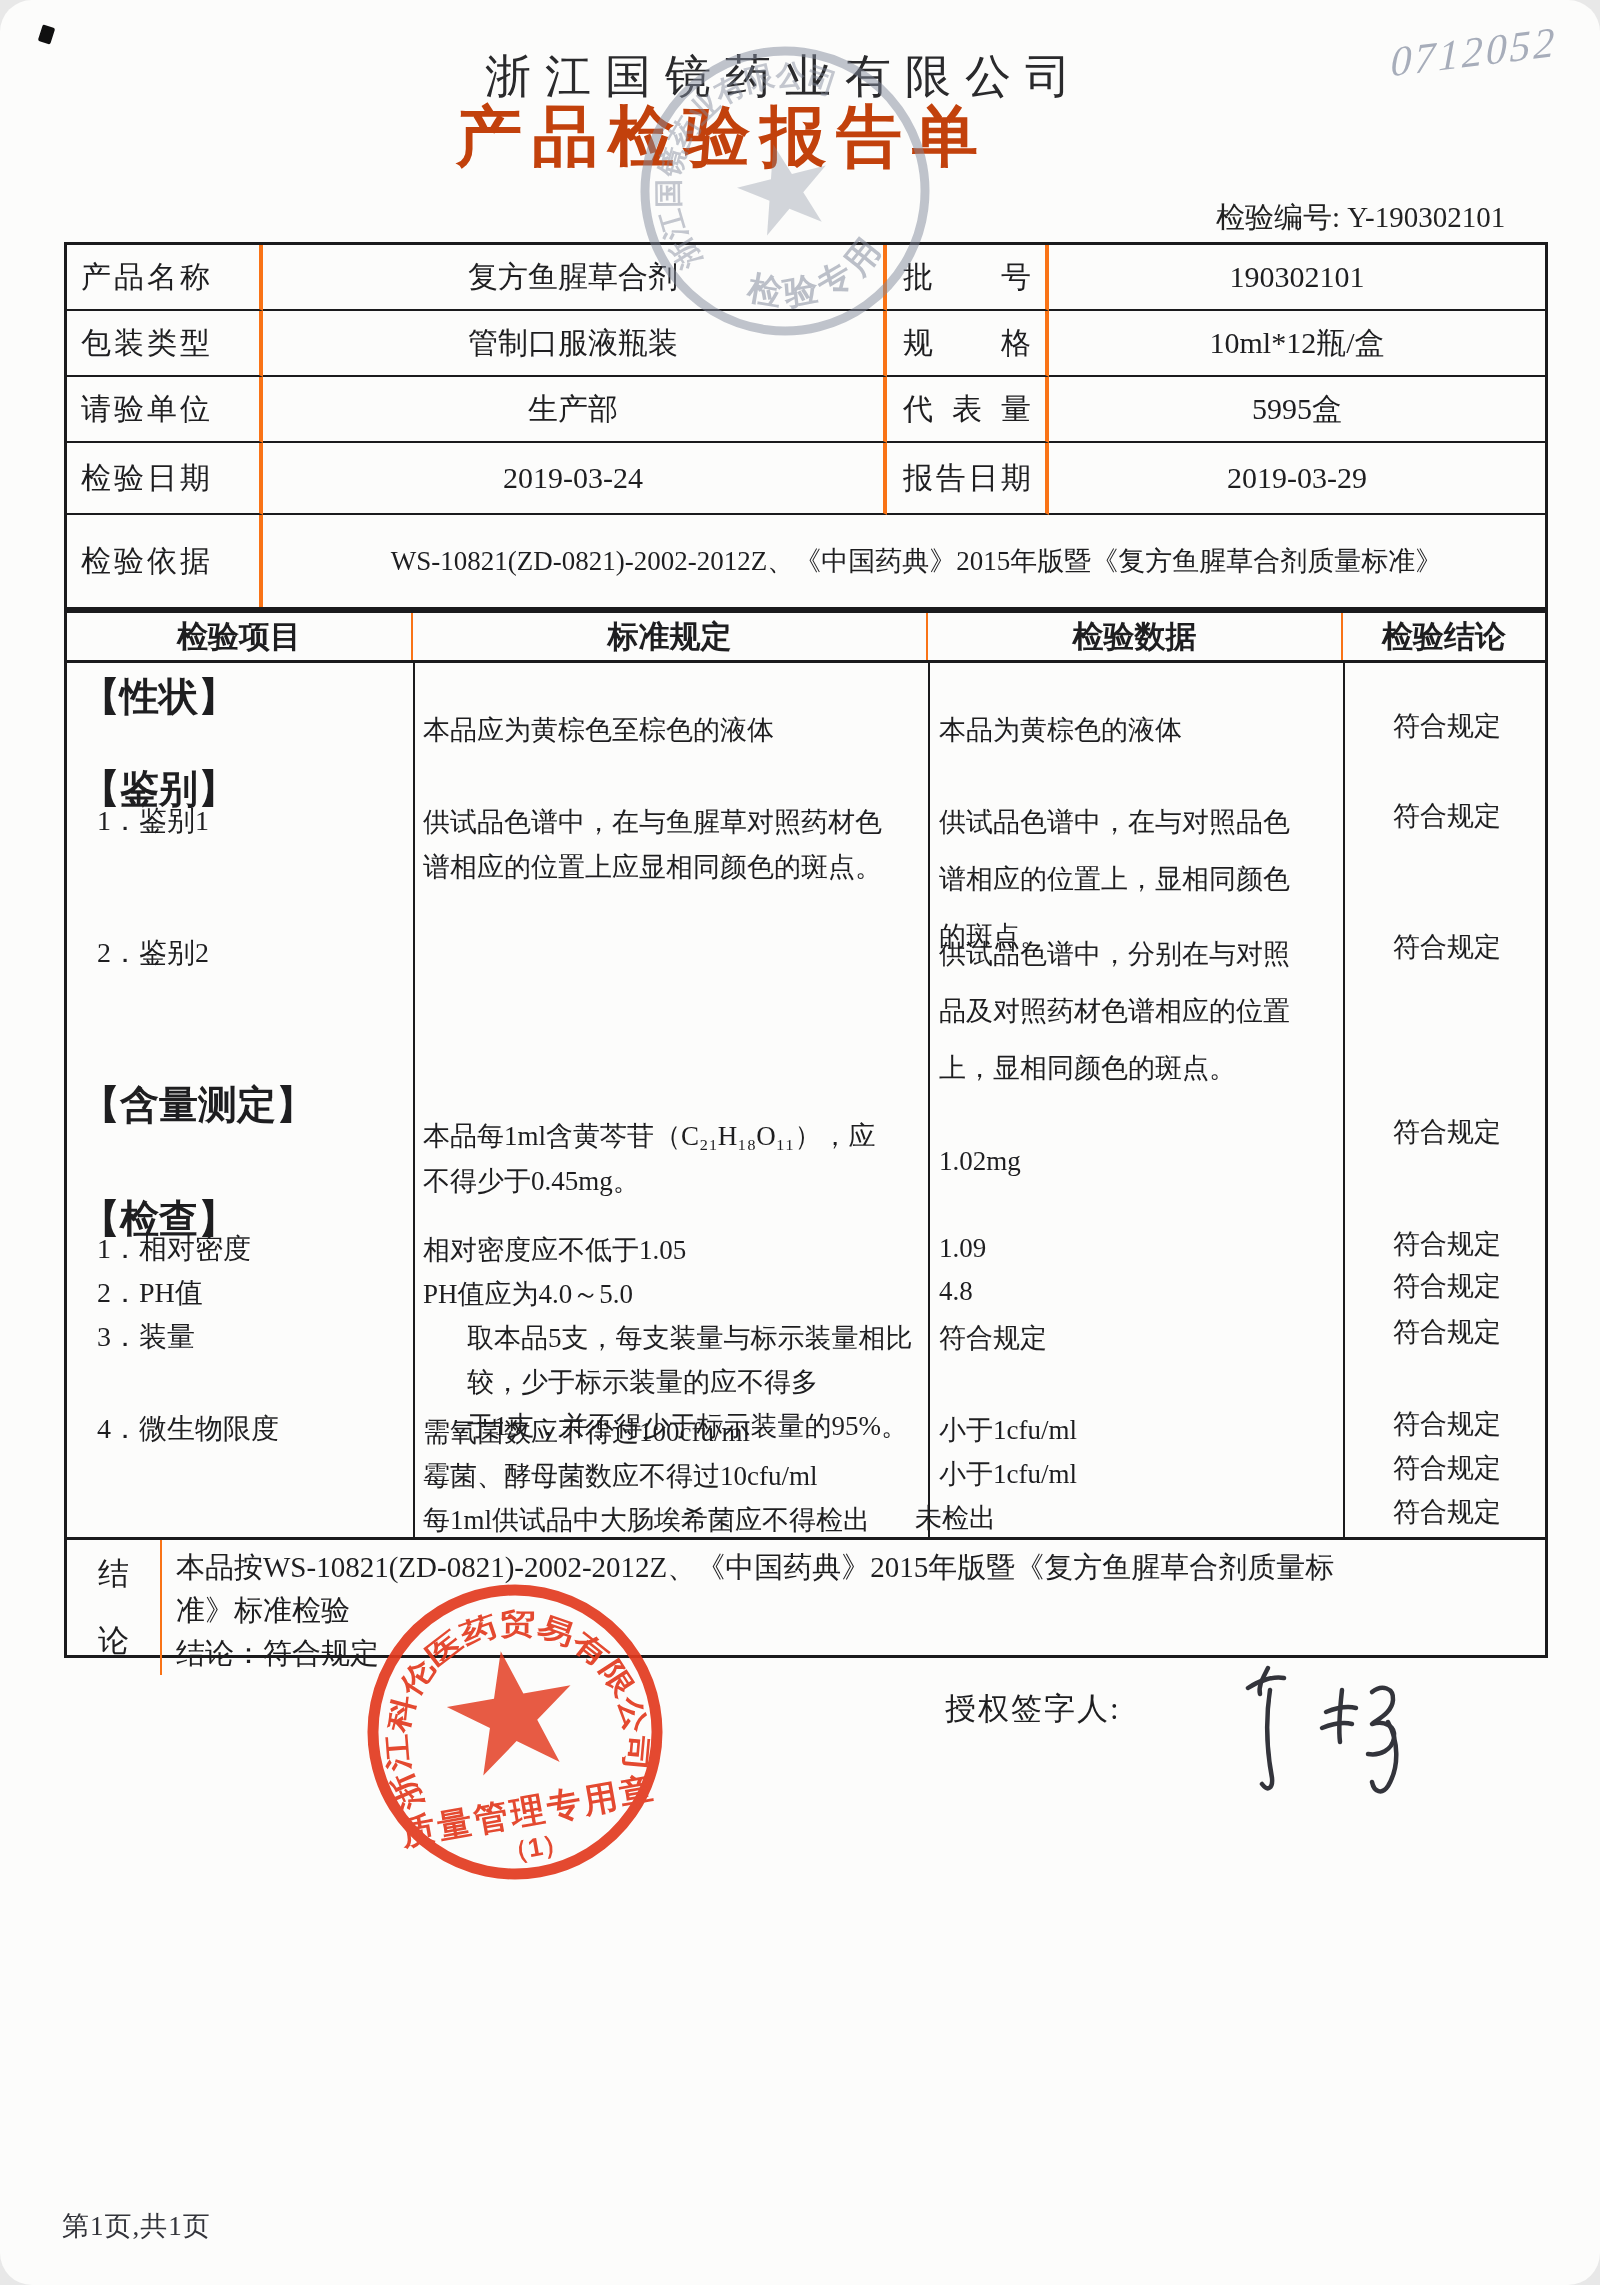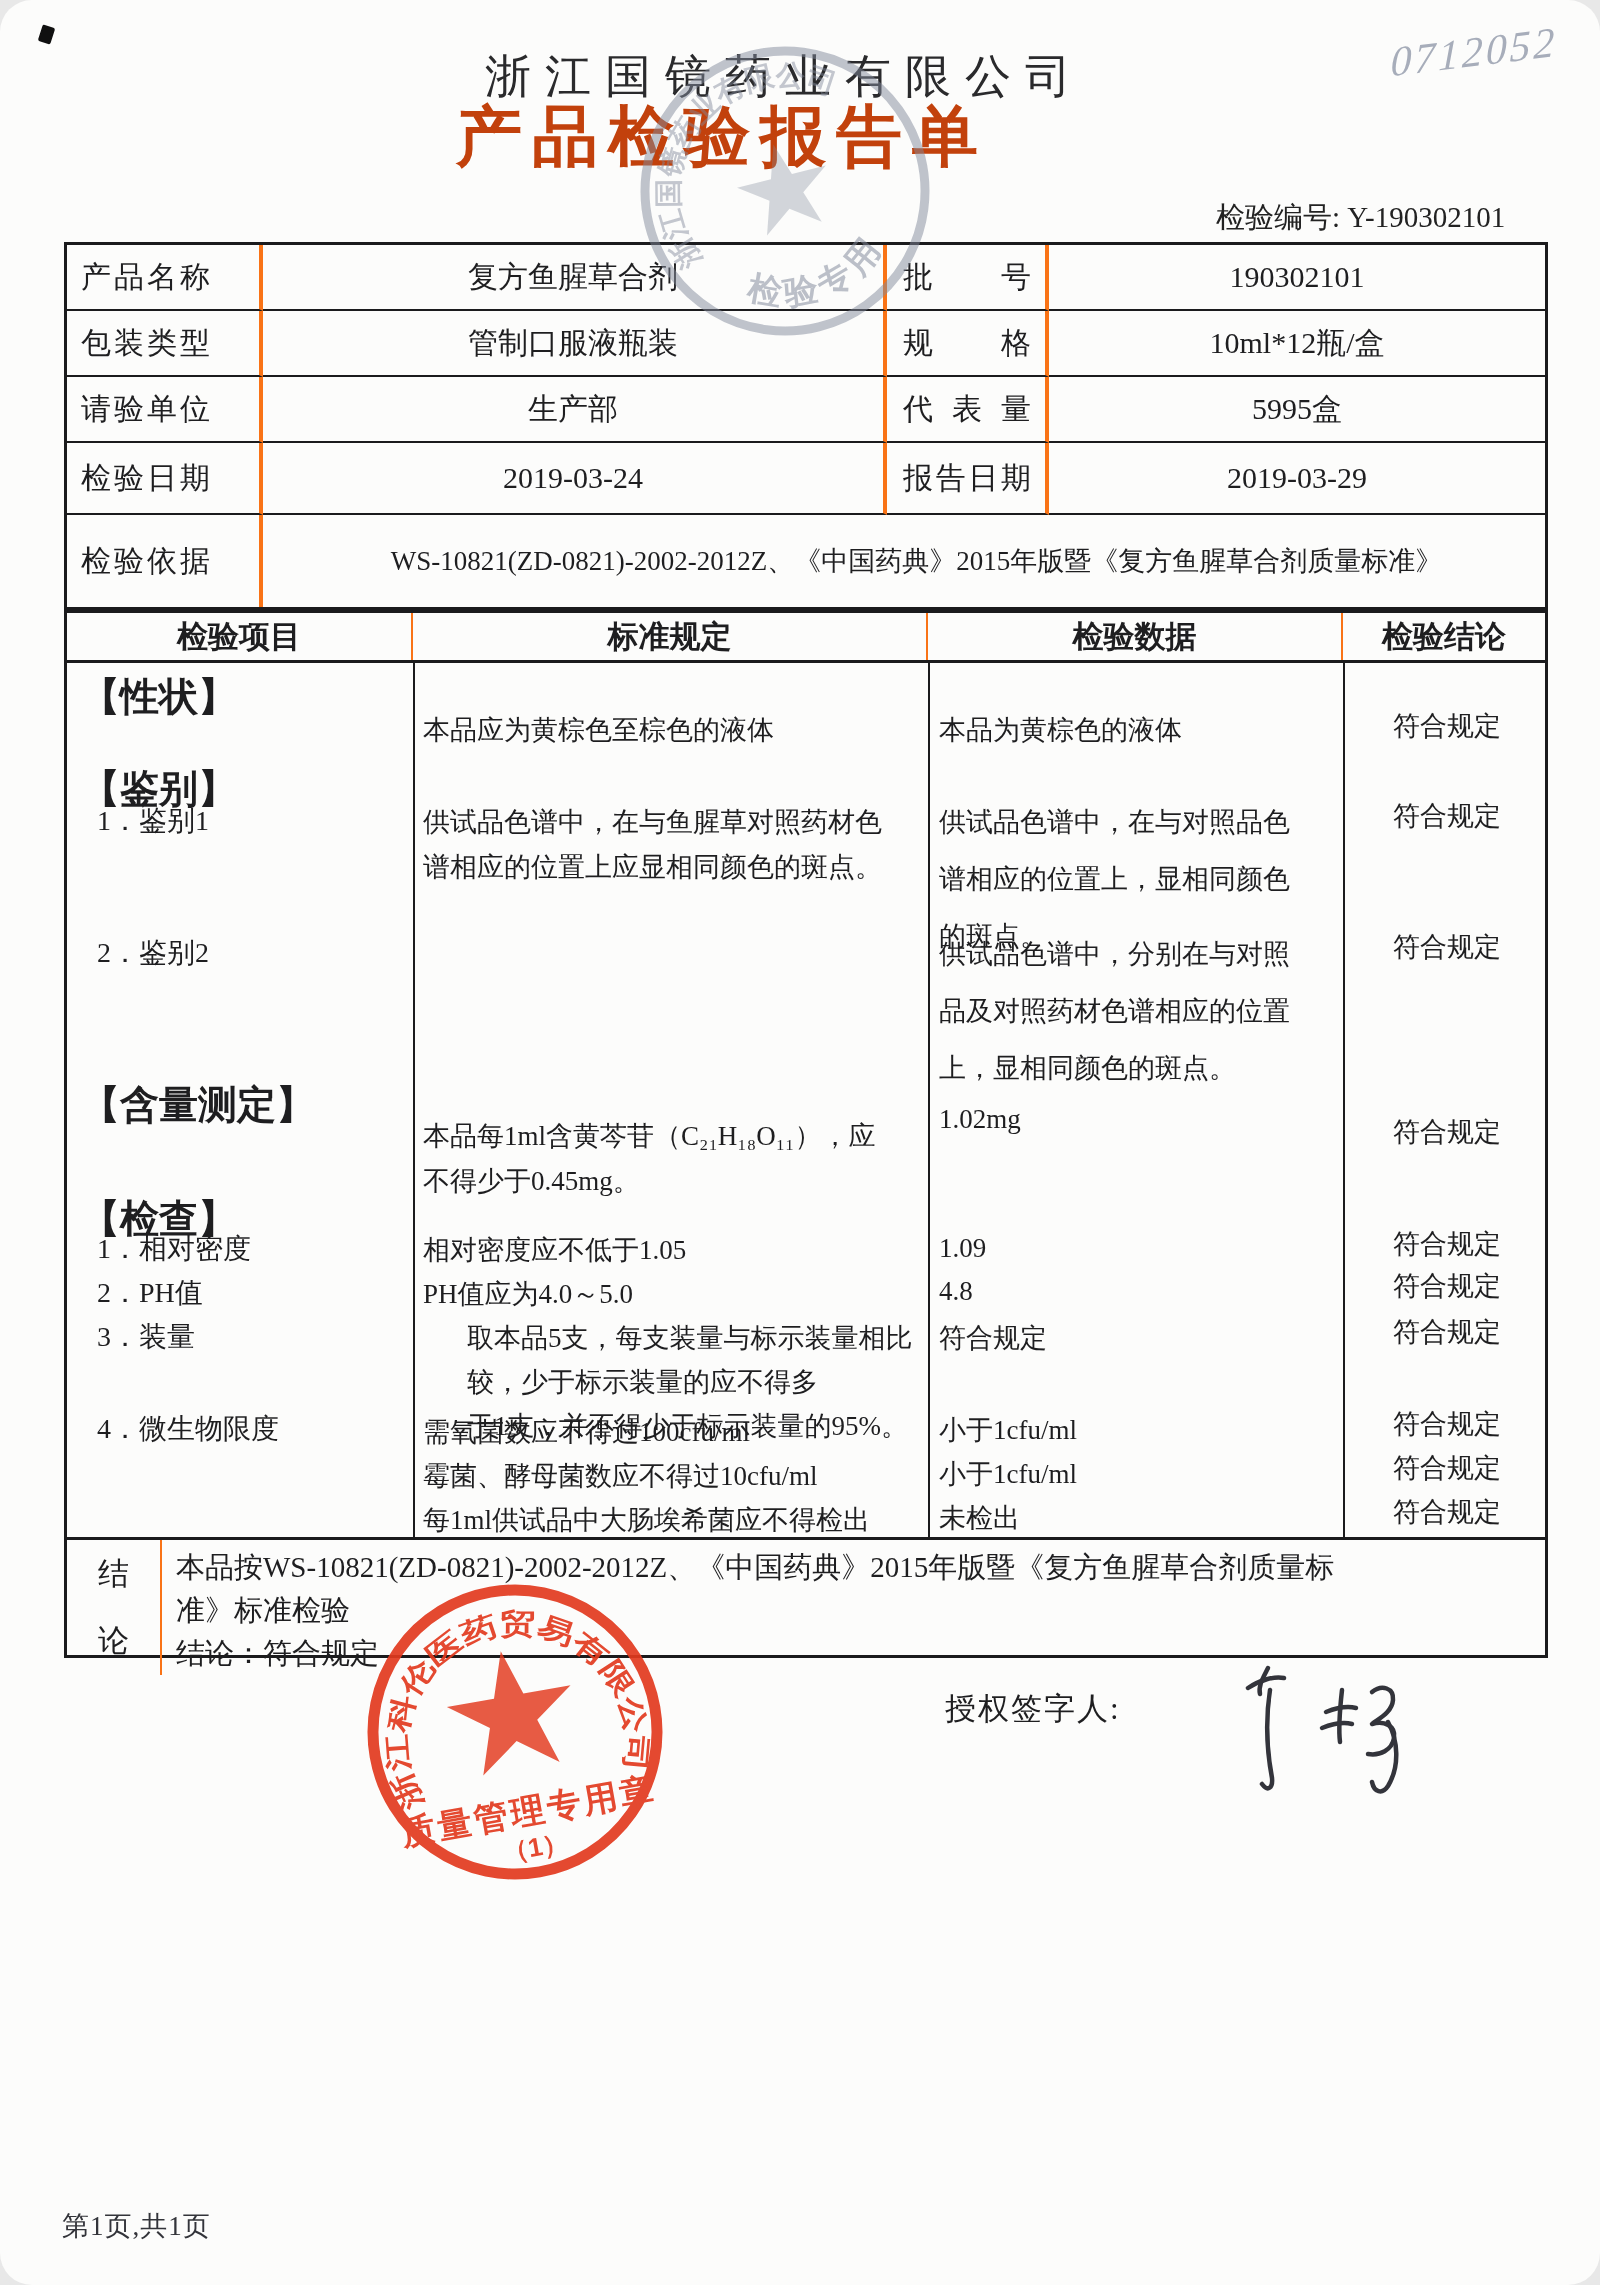--- a/index.html
+++ b/index.html
@@ -142,27 +142,27 @@
       <div class="abs btxt3" style="left:872px;top:131px;width:400px;">
         <div>供试品色谱中，在与对照品色</div>
           <div>谱相应的位置上，显相同颜色</div>
           <div>的斑点。</div>
       </div>
       <div class="abs btxt3" style="left:872px;top:263px;width:400px;">
         <div>供试品色谱中，分别在与对照</div>
           <div>品及对照药材色谱相应的位置</div>
           <div>上，显相同颜色的斑点。</div>
       </div>
-      <div class="abs btxt" style="left:872px;top:434px;">1.02mg</div>
+      <div class="abs btxt" style="left:872px;top:476px;">1.02mg</div>
       <div class="abs btxt" style="left:872px;top:563px;">1.09</div>
       <div class="abs btxt" style="left:872px;top:606px;">4.8</div>
       <div class="abs btxt" style="left:872px;top:653px;">符合规定</div>
       <div class="abs btxt" style="left:872px;top:745px;">小于1cfu/ml</div>
       <div class="abs btxt" style="left:872px;top:789px;">小于1cfu/ml</div>
-      <div class="abs btxt" style="left:872px;top:833px;">未检出</div>
+      <div class="abs btxt" style="left:848px;top:833px;">未检出</div>
 
       <div class="abs concl center-x" style="left:1380px;top:45px;">符合规定</div>
       <div class="abs concl center-x" style="left:1380px;top:135px;">符合规定</div>
       <div class="abs concl center-x" style="left:1380px;top:266px;">符合规定</div>
       <div class="abs concl center-x" style="left:1380px;top:451px;">符合规定</div>
       <div class="abs concl center-x" style="left:1380px;top:563px;">符合规定</div>
       <div class="abs concl center-x" style="left:1380px;top:605px;">符合规定</div>
       <div class="abs concl center-x" style="left:1380px;top:651px;">符合规定</div>
       <div class="abs concl center-x" style="left:1380px;top:743px;">符合规定</div>
       <div class="abs concl center-x" style="left:1380px;top:787px;">符合规定</div>

